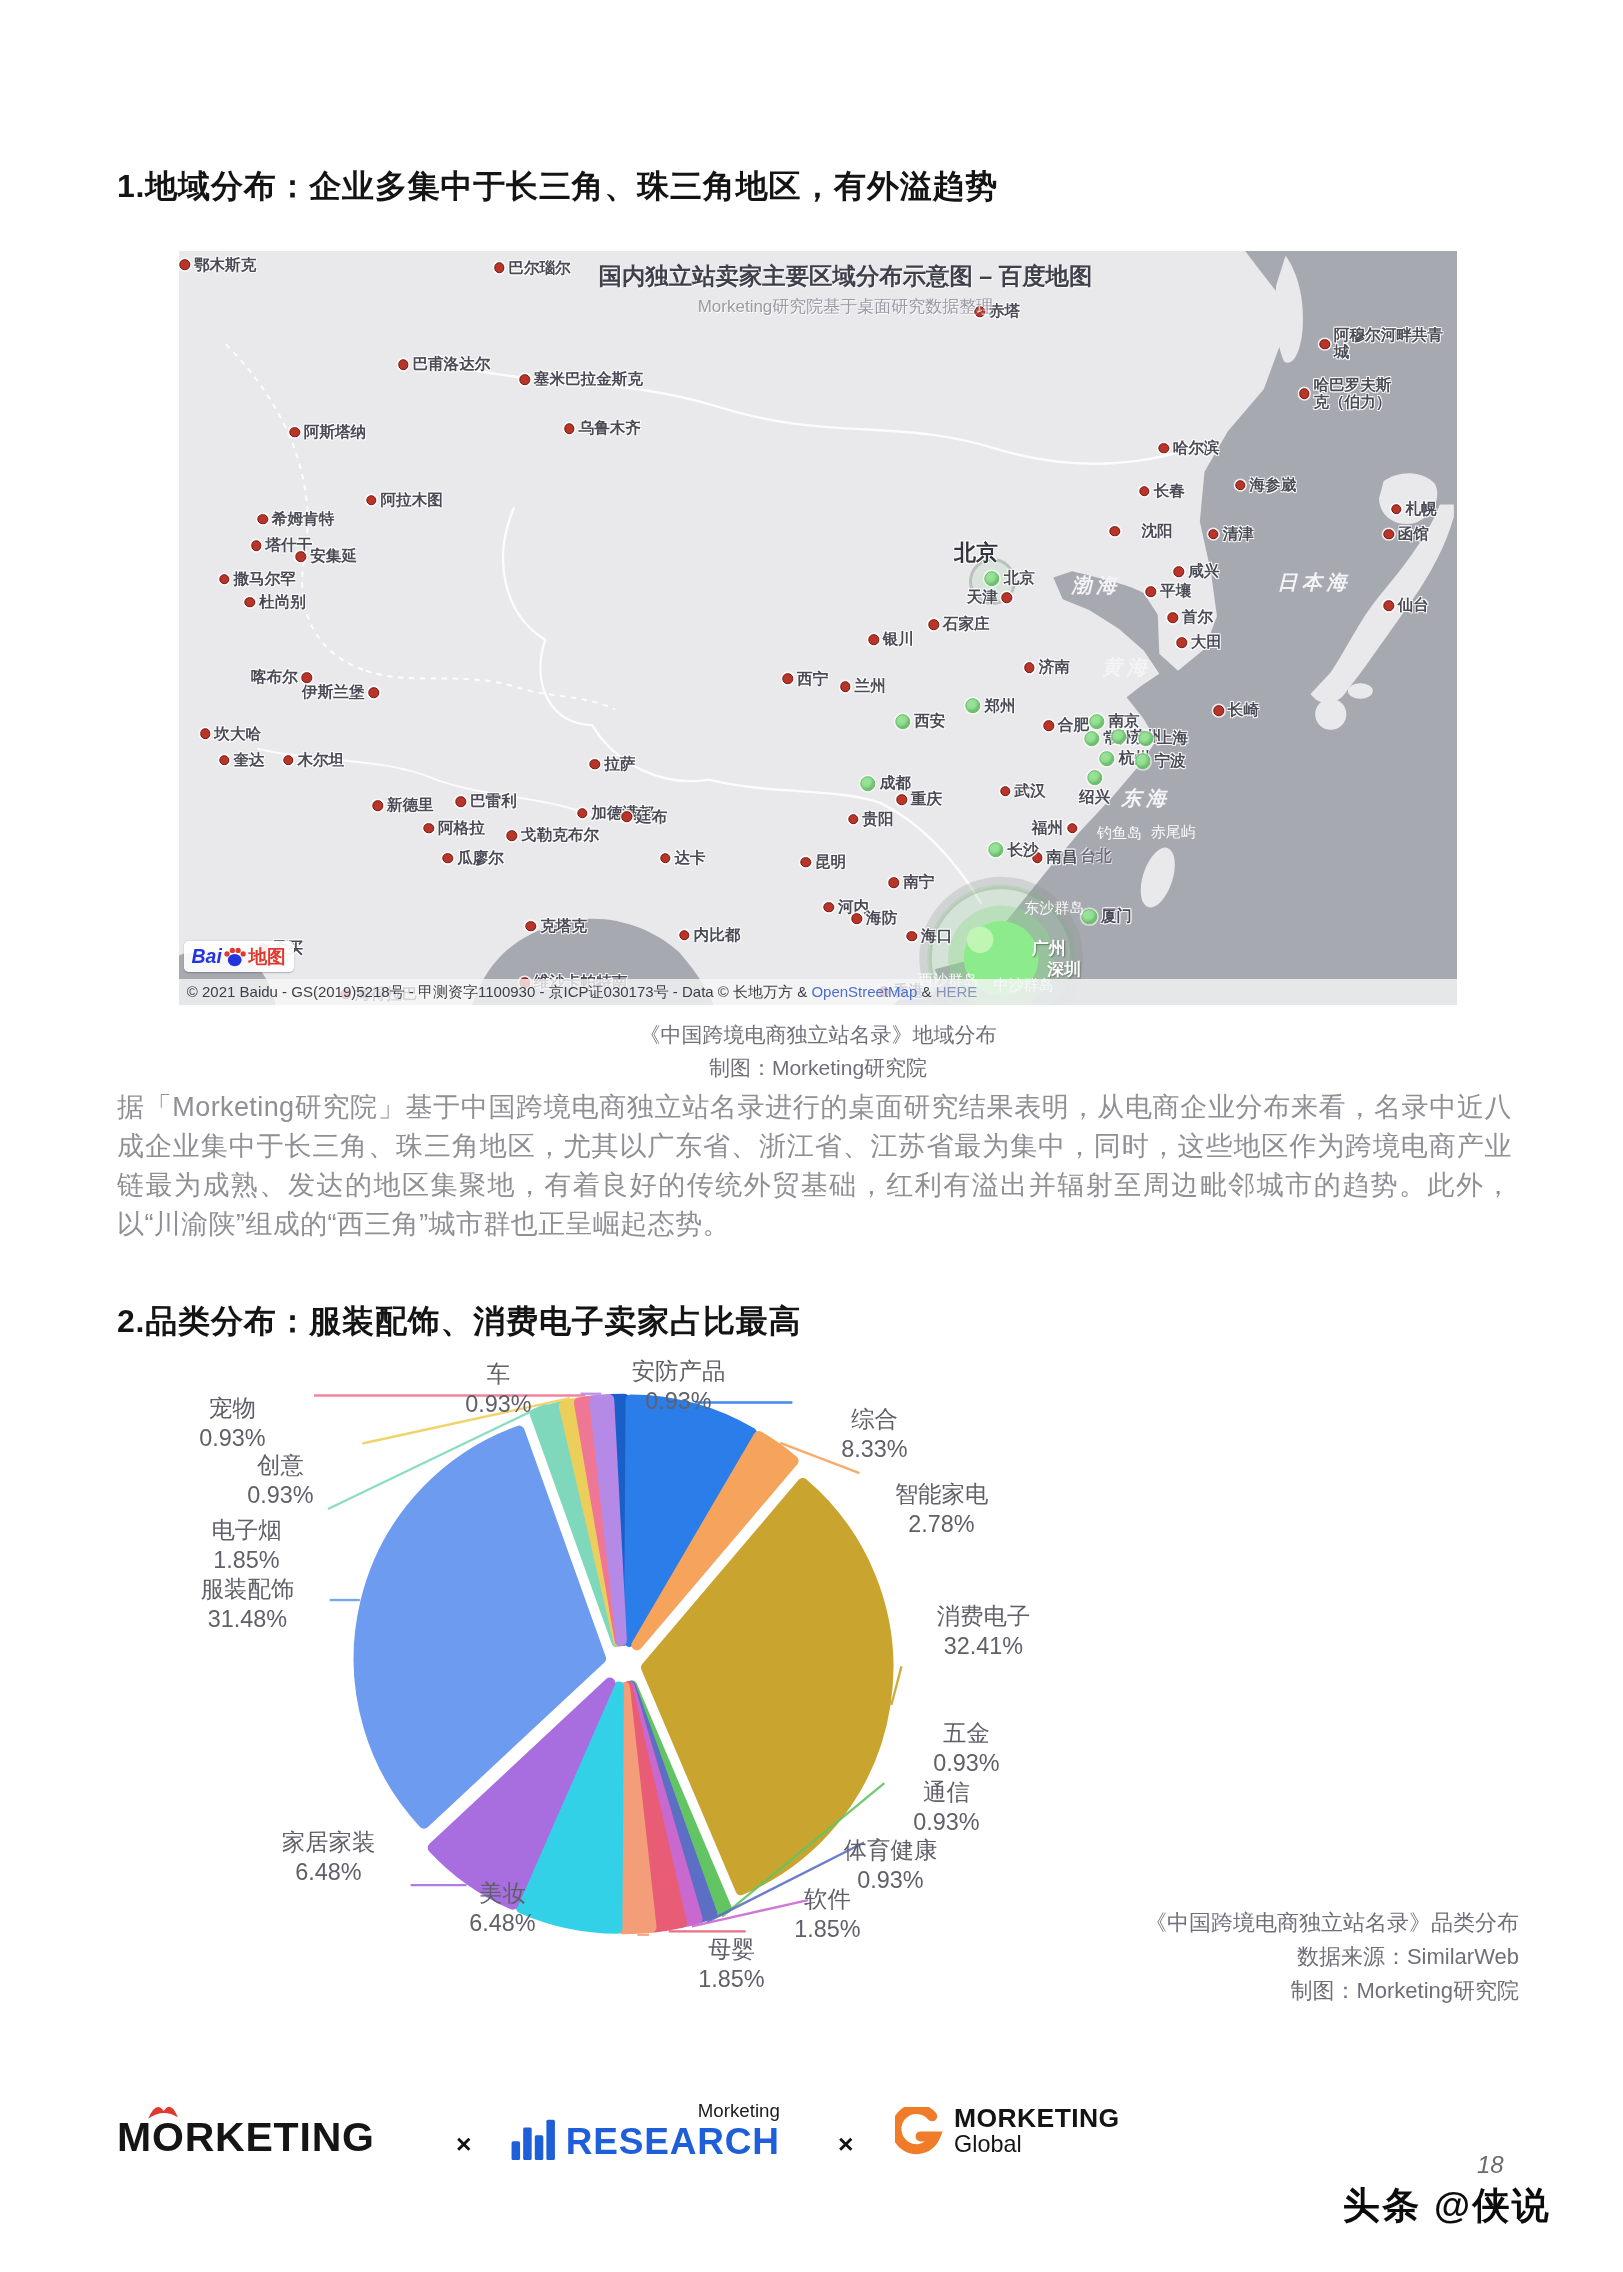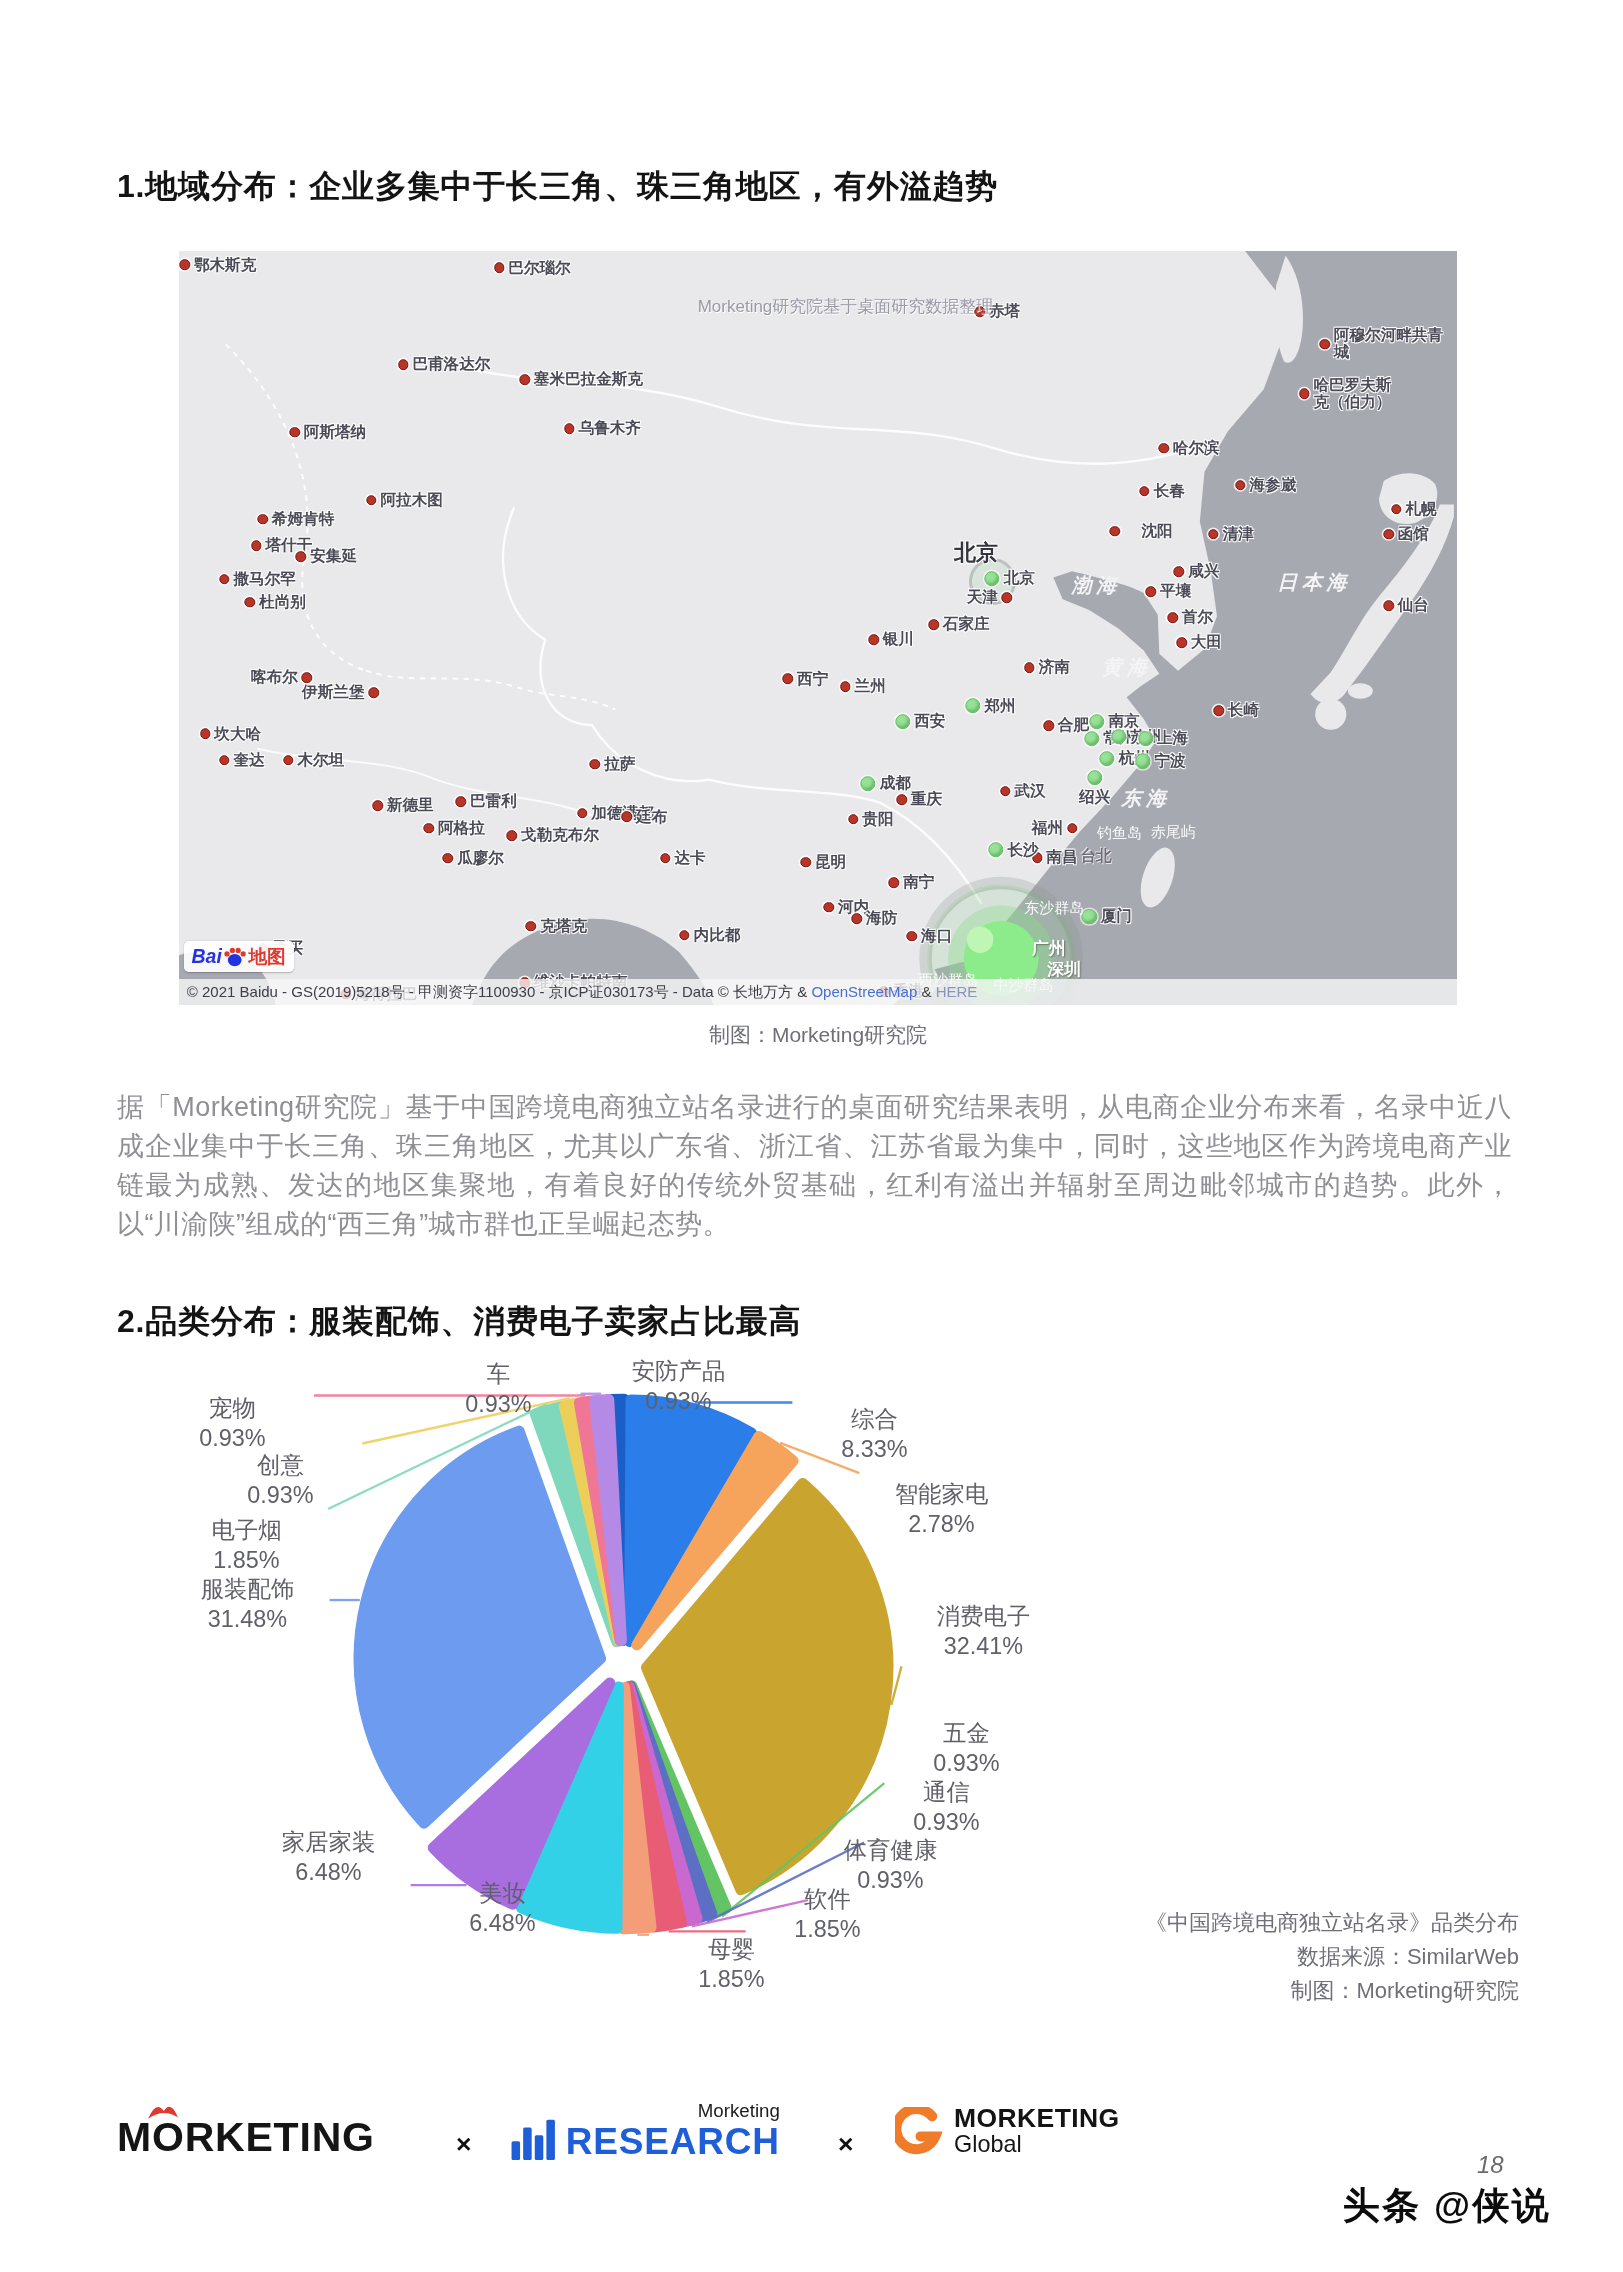--- a/index.html
+++ b/index.html
@@ -181,38 +181,40 @@
         <div class="city sea" style="left: 70.2%; top: 44.3%;"><span class="lab">渤海</span></div>
         <div class="city sea" style="left: 72.6%; top: 55.2%;"><span class="lab">黄海</span></div>
         <div class="city sea" style="left: 74.1%; top: 72.5%;"><span class="lab">东海</span></div>
         <div class="city sea" style="left: 86.3%; top: 43.9%;"><span class="lab">日本海</span></div>
         <div class="city plain" style="left: 72.2%; top: 77.2%;"><span class="lab">钓鱼岛</span></div>
         <div class="city plain" style="left: 76.4%; top: 77%;"><span class="lab">赤尾屿</span></div>
         <div class="city plain" style="left: 66.5%; top: 87.2%;"><span class="lab">东沙群岛</span></div>
         <div class="city plain" style="left: 58.2%; top: 96.7%;"><span class="lab">西沙群岛</span></div>
         <div class="city plain" style="left: 64.1%; top: 97.4%;"><span class="lab">中沙群岛</span></div>
       </div>
+    <div class="map-title">国内独立站卖家主要区域分布示意图 – 百度地图</div>
     <div class="map-sub">Morketing研究院基于桌面研究数据整理</div>
     <div class="baidu-logo">
       <span class="bai">Bai</span>
       <svg width="23.4" height="20" viewBox="0 0 30 26">
         <ellipse cx="15" cy="17" rx="9" ry="8" fill="#2433e0"></ellipse>
         <circle cx="5" cy="9" r="3.4" fill="#e03a2f"></circle>
           <circle cx="12" cy="4.5" r="3.4" fill="#e03a2f"></circle>
         <circle cx="19.5" cy="4.5" r="3.4" fill="#e03a2f"></circle>
           <circle cx="26" cy="9" r="3.4" fill="#e03a2f"></circle>
       </svg>
       <span class="cn">地图</span>
     </div>
     <div class="map-copy">
       <span>© 2021 Baidu - GS(2019)5218号 - 甲测资字1100930 - 京ICP证030173号 - Data © 长地万方 &amp; </span><span class="osm">OpenStreetMap</span><span> &amp; </span><span class="here">HERE</span>
     </div>
   </div>
 
   <div class="map-cap">
+    <div>《中国跨境电商独立站名录》地域分布</div>
     <div>制图：Morketing研究院</div>
   </div>
 
   <div class="para">据「Morketing研究院」基于中国跨境电商独立站名录进行的桌面研究结果表明，从电商企业分布来看，名录中近八成企业集中于长三角、珠三角地区，尤其以广东省、浙江省、江苏省最为集中，同时，这些地区作为跨境电商产业链最为成熟、发达的地区集聚地，有着良好的传统外贸基础，红利有溢出并辐射至周边毗邻城市的趋势。此外，以“川渝陕”组成的“西三角”城市群也正呈崛起态势。</div>
 
   <div class="h1" style="top:1300px">2.品类分布：服装配饰、消费电子卖家占比最高</div>
 
   <svg class="pie-svg" id="pieSvg" viewBox="0 0 2083 2916" width="1623" height="2273">
       <path d="M799.3055947803299,2105.0080377202344 L783.0814483450173,1795.4328819463165 A310,310 0 0 1 801.1848223072894,1795.013733734013 Z" fill="#1a5fc8" stroke="#1a5fc8" stroke-width="14" stroke-linejoin="round"></path>
       <polyline points="791.9448994518268,1787.0932375547168 791.9448994518268,1787.0932375547168" fill="none" stroke="#1a5fc8" stroke-width="3" opacity="0.9"></polyline>

